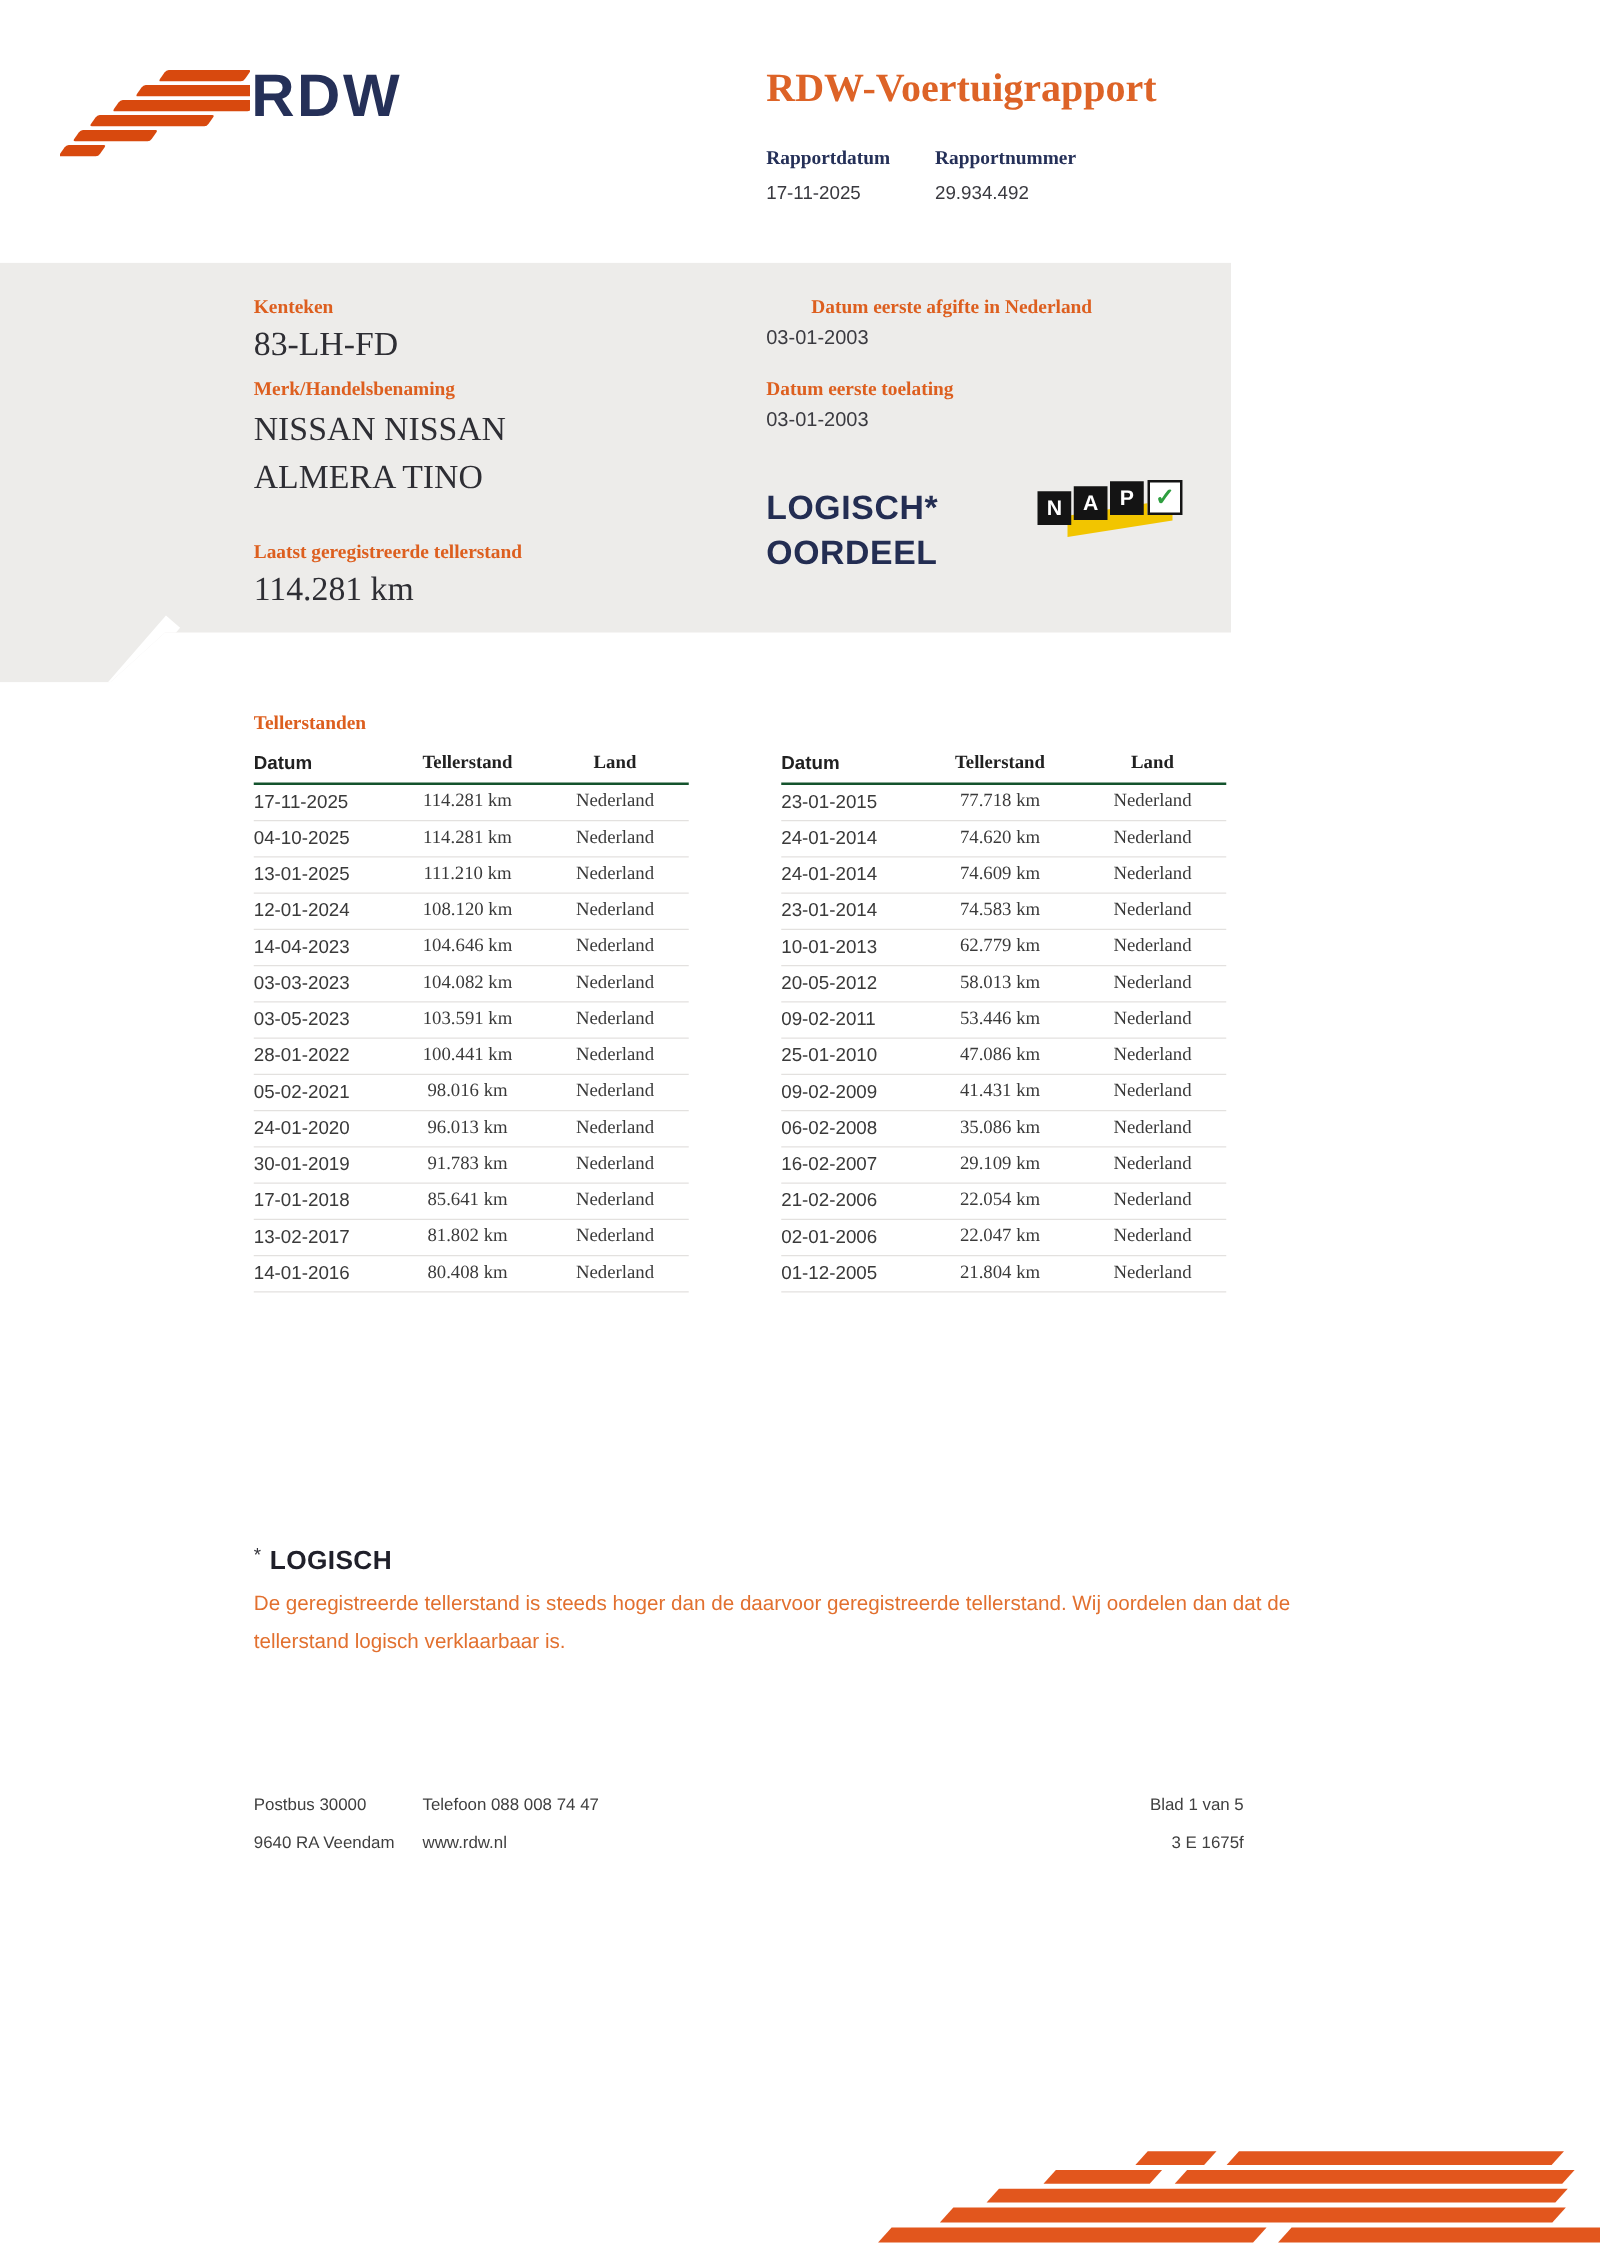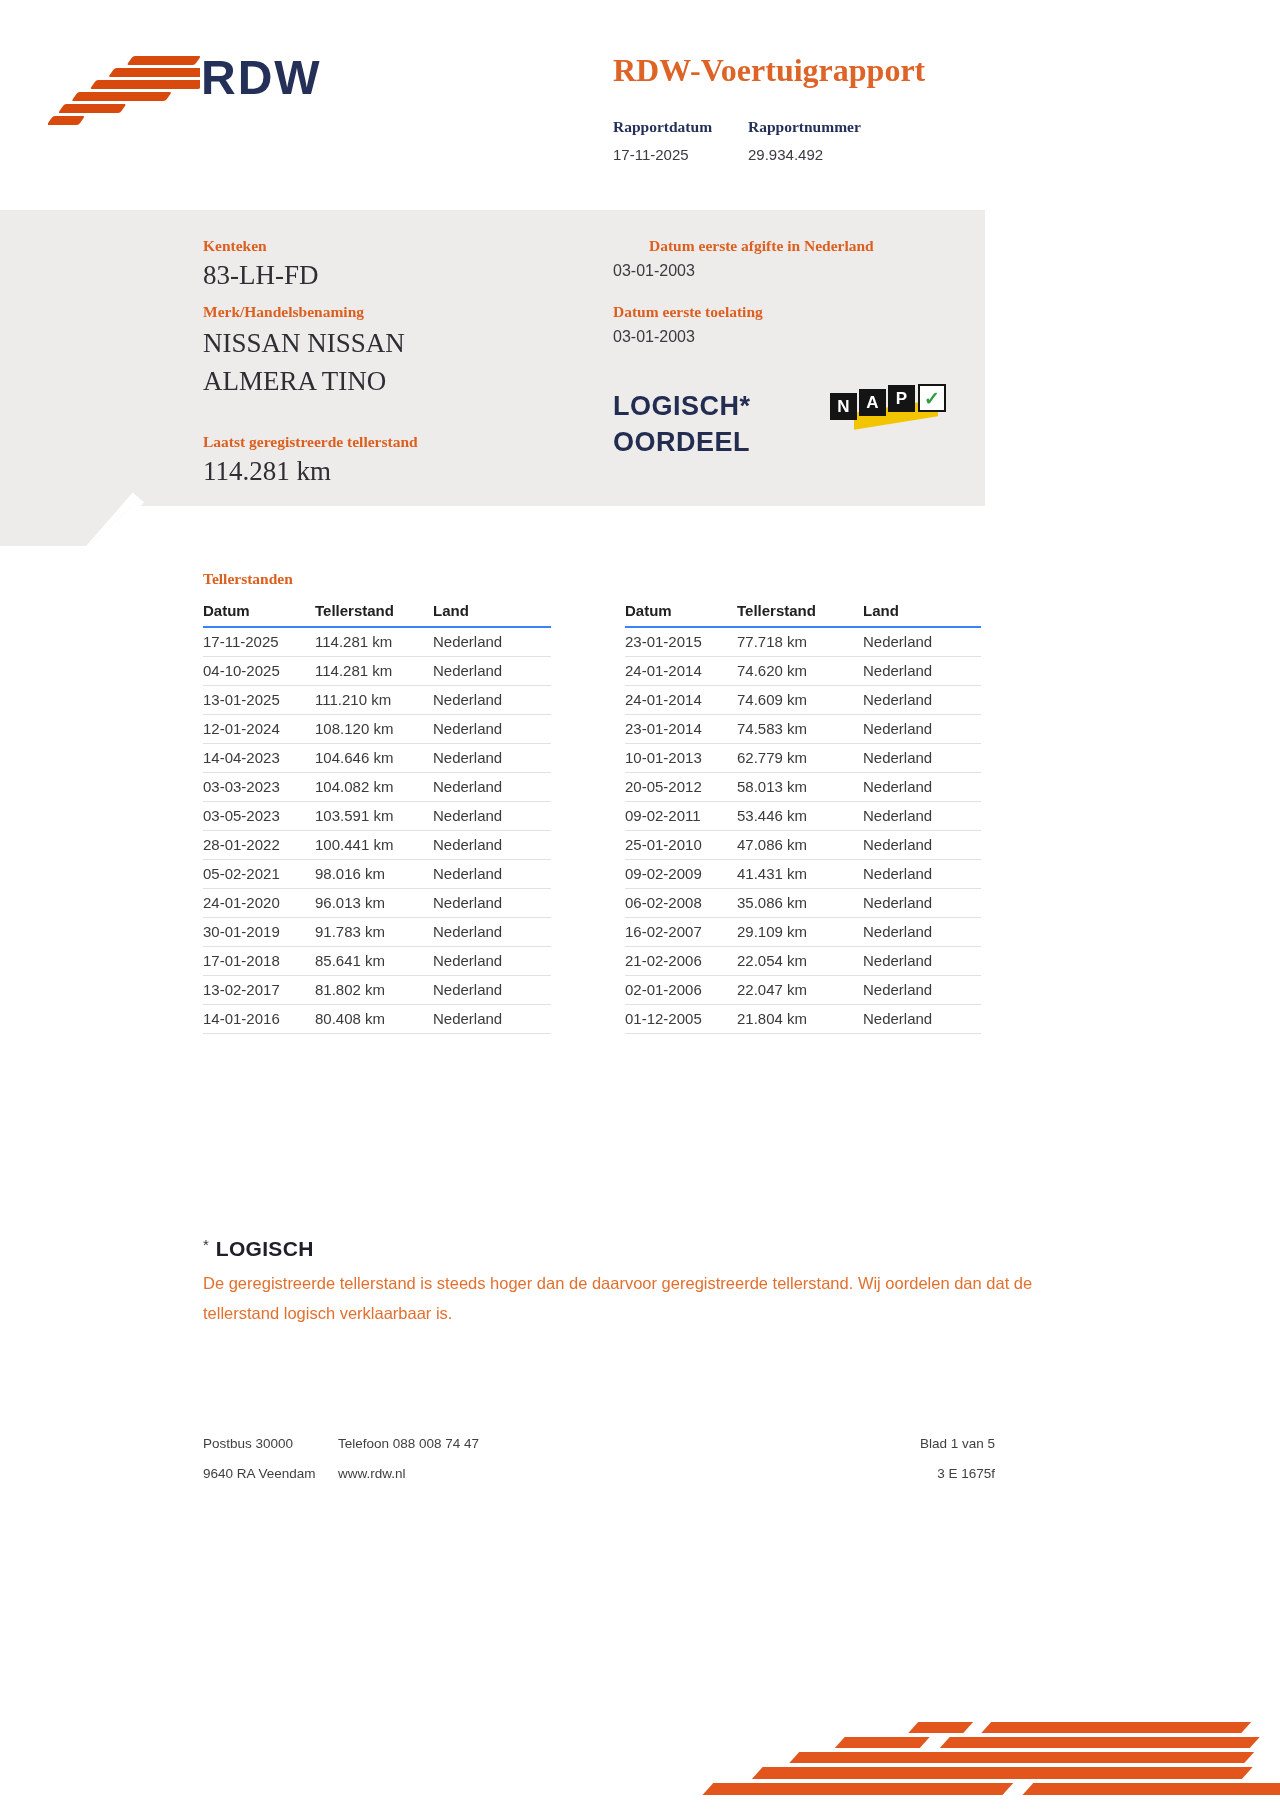--- a/index.html
+++ b/index.html
@@ -65,27 +65,27 @@
   .section-head{
     font-family:"Liberation Serif",serif;font-weight:bold;
     font-size:15.5px;color:#dd5f1f;
   }
   .otable{position:absolute;top:596px;}
   .otable.lt{left:203px;width:348px;}
   .otable.rt{left:625px;width:356px;}
   .thead,.trow{display:grid;grid-template-columns:112px 1fr 118px;align-items:center;}
   .thead{
     font-weight:bold;font-size:15px;color:#212121;padding:6px 0 7px 0;
-    border-bottom:2px solid #3b82f6;
+    border-bottom:2px solid #14532d;
   }
   .trow{
     font-size:15px;color:#3a3a3a;padding:5px 0 6px 0;
     border-bottom:1px solid #e3e1df;
   }
-  .c1,.c2{text-align:left;}
+  .c1,.c2{text-align:center;font-family:Liberation Serif, serif;}
 
   
   .note-star{font-size:15px;color:#33333a;vertical-align:6px;margin-right:7px;}
   .note-title{font-weight:bold;font-size:21px;color:#20202a;letter-spacing:0.3px;}
   .note-text{
     left:203px;top:1268px;width:830px;font-size:16.5px;line-height:30px;
     color:#e2702f;
   }
 
   

